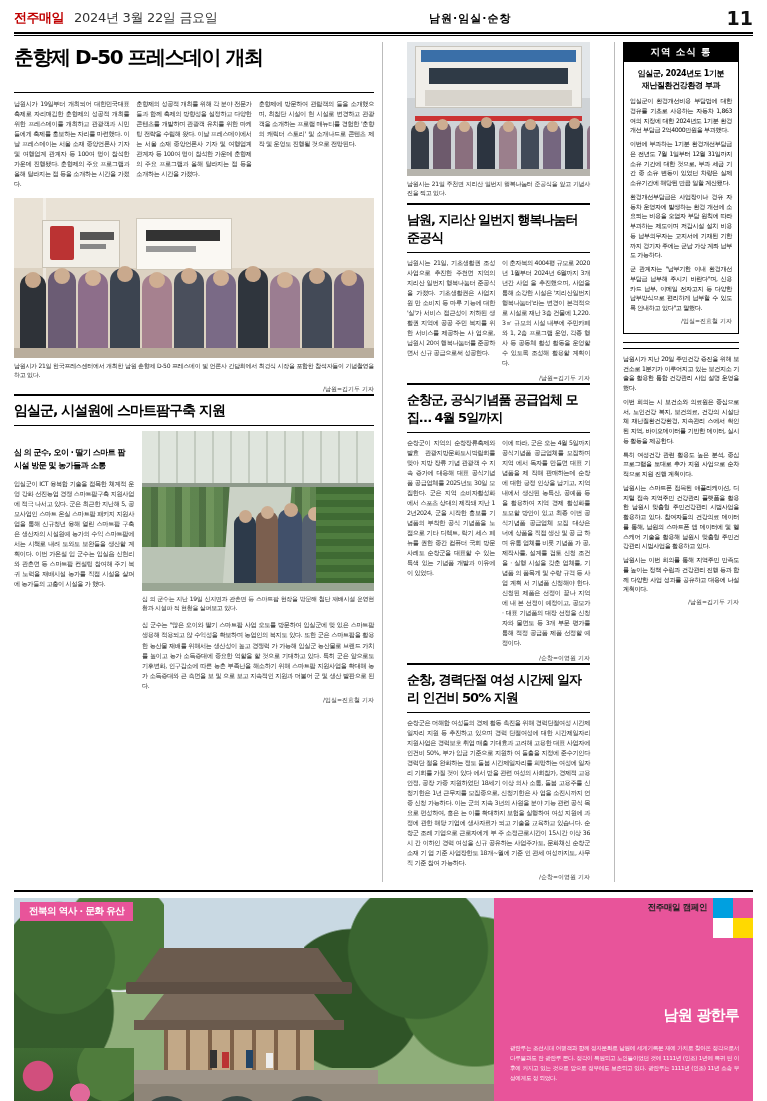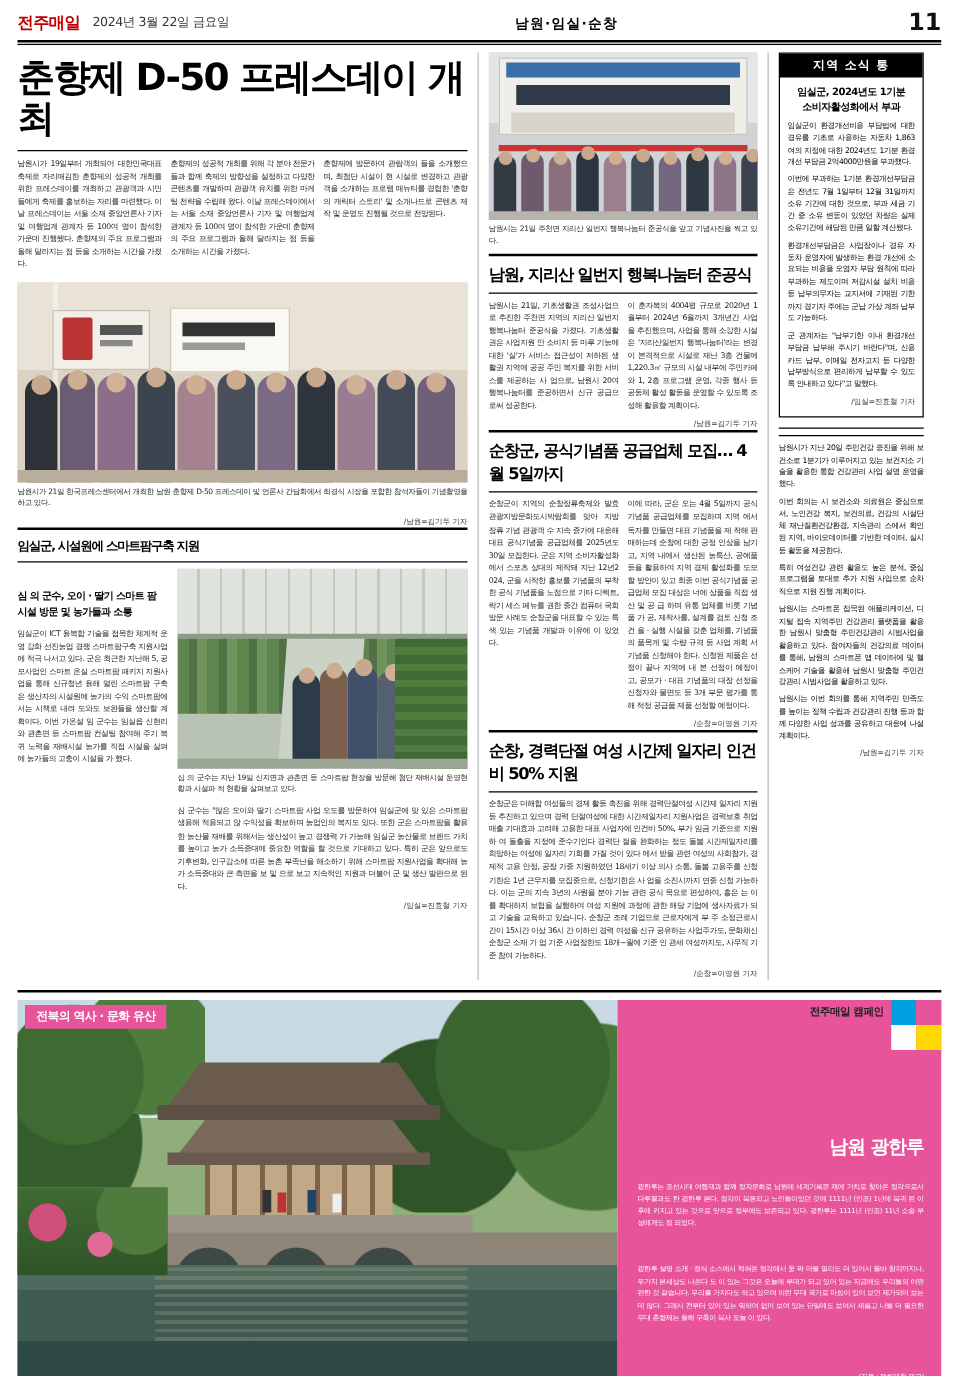--- a/index.html
+++ b/index.html
@@ -25,47 +25,47 @@
     display: flex; align-items: center;
     height: 30px;
     padding-top: 6px;
   }
   .mast-logo {
     font-size: 13px; font-weight: bold; color: #c00000;
     letter-spacing: -0.5px;
     margin-right: 10px;
   }
   .mast-date {
-    font-size: 10px; color: #333; letter-spacing: -0.3px;
+    font-size: 13px; color: #333; letter-spacing: -0.3px;
   }
   .mast-center {
     flex: 1; text-align: center;
     font-size: 11px; font-weight: bold; letter-spacing: 1px;
   }
   .mast-page {
     font-size: 19px; font-weight: bold; color: #111;
     width: 30px; text-align: right;
   }
   .rule-thick { height: 2px; background: #000; margin: 2px 0 0; }
   .rule-thin { height: 1px; background: #000; margin: 1px 0 6px; }
 
   
   .main-grid {
     display: flex;
     gap: 0;
   }
   .col-left { width: 368px; padding-right: 8px; }
-  .col-mid  { width: 232px; padding: 0 8px; border-left: 1px solid #bbb; }
+  .col-mid  { width: 232px; padding: 0 24px; border-left: 1px solid #bbb; }
   .col-right{ width: 125px; padding-left: 8px; border-left: 1px solid #bbb; }
 
   
   .headline {
-    font-size: 30px; font-weight: bold; letter-spacing: -1.5px;
+    font-size: 20px; font-weight: bold; letter-spacing: -1.5px;
     line-height: 1.1;
-    margin: 4px 0 8px;
+    margin: 4px 0 24px;
   }
   .hl-rule { height: 1px; background: #000; margin-bottom: 6px; }
   .subhead {
     font-size: 10px; font-weight: bold; letter-spacing: -0.5px;
     margin-bottom: 7px;
   }
 
   
   .body-cols {
     display: flex; gap: 7px;
@@ -88,21 +88,21 @@
     overflow: hidden;
   }
   .caption {
     font-size: 6px; line-height: 1.5; letter-spacing: -0.3px;
     color: #222; margin: 3px 0 6px; text-align: justify;
     word-break: break-all;
   }
   .byline { font-size: 6px; text-align: right; color: #333; margin-top: 2px; }
 
   .sec-title {
-    font-size: 10px; font-weight: bold; letter-spacing: -1px;
+    font-size: 14px; font-weight: bold; letter-spacing: -1px;
     margin: 6px 0 5px;
   }
   .sec-title.sm { font-size: 13px; }
   .sec-rule { height: 1px; background: #000; margin-bottom: 5px; }
   .sec-rule.thick { height: 2px; }
 
   .lead {
     font-size: 8px; font-weight: bold; letter-spacing: -0.5px;
     line-height: 1.6; margin-bottom: 6px;
   }
@@ -408,21 +408,21 @@
           <div class="byline">/순창=이영원 기자</div>
         </div>
       </div>
 
     </div>
 
     <div class="col-right">
       <div class="boxed">
         <div class="box-head">지역 소식 통</div>
         <div class="box-title" style="white-space:pre-line;">임실군, 2024년도 1기분
-소비자활성화에서 부과</div>
+재난질환건강환경 부과</div>
         <p class="box-p">임실군이 환경개선비용 부담법에 대한 경유를 기초로 사용하는 자동차 1,863여의 지정에 대한 2024년도 1기분 환경개선 부담금 2억4000만원을 부과했다.</p>
         <p class="box-p">이번에 부과하는 1기분 환경개선부담금은 전년도 7월 1일부터 12월 31일까지 소유 기간에 대한 것으로, 부과 세금 기간 중 소유 변동이 있었던 차량은 실제 소유기간에 해당된 만큼 일할 계산됐다.</p>
         <p class="box-p">환경개선부담금은 사업장이나 경유 자동차 운영자에 발생하는 환경 개선에 소요되는 비용을 오염자 부담 원칙에 따라 부과하는 제도이며 저감시설 설치 비용 등 납부의무자는 교지서에 기재된 기한까지 경기자 주에는 군납 가상 계좌 납부도 가능하다.</p>
         <p class="box-p">군 관계자는 "납부기한 이내 환경개선 부담금 납부해 주시기 바란다"며, 신용카드 납부, 이메일 전자고지 등 다양한 납부방식으로 편리하게 납부할 수 있도록 안내하고 있다"고 말했다.</p>
         <div class="byline">/임실=진효철 기자</div>
       </div>
 
       <div class="sec-rule"></div>
       <div class="sec-rule"></div>
       <p class="box-p">남원시가 지난 20일 주민건강 증진을 위해 보건소로 1분기가 이루어지고 있는 보건지소 기술을 활용한 통합 건강관리 사업 설명 운영을 했다.</p>

